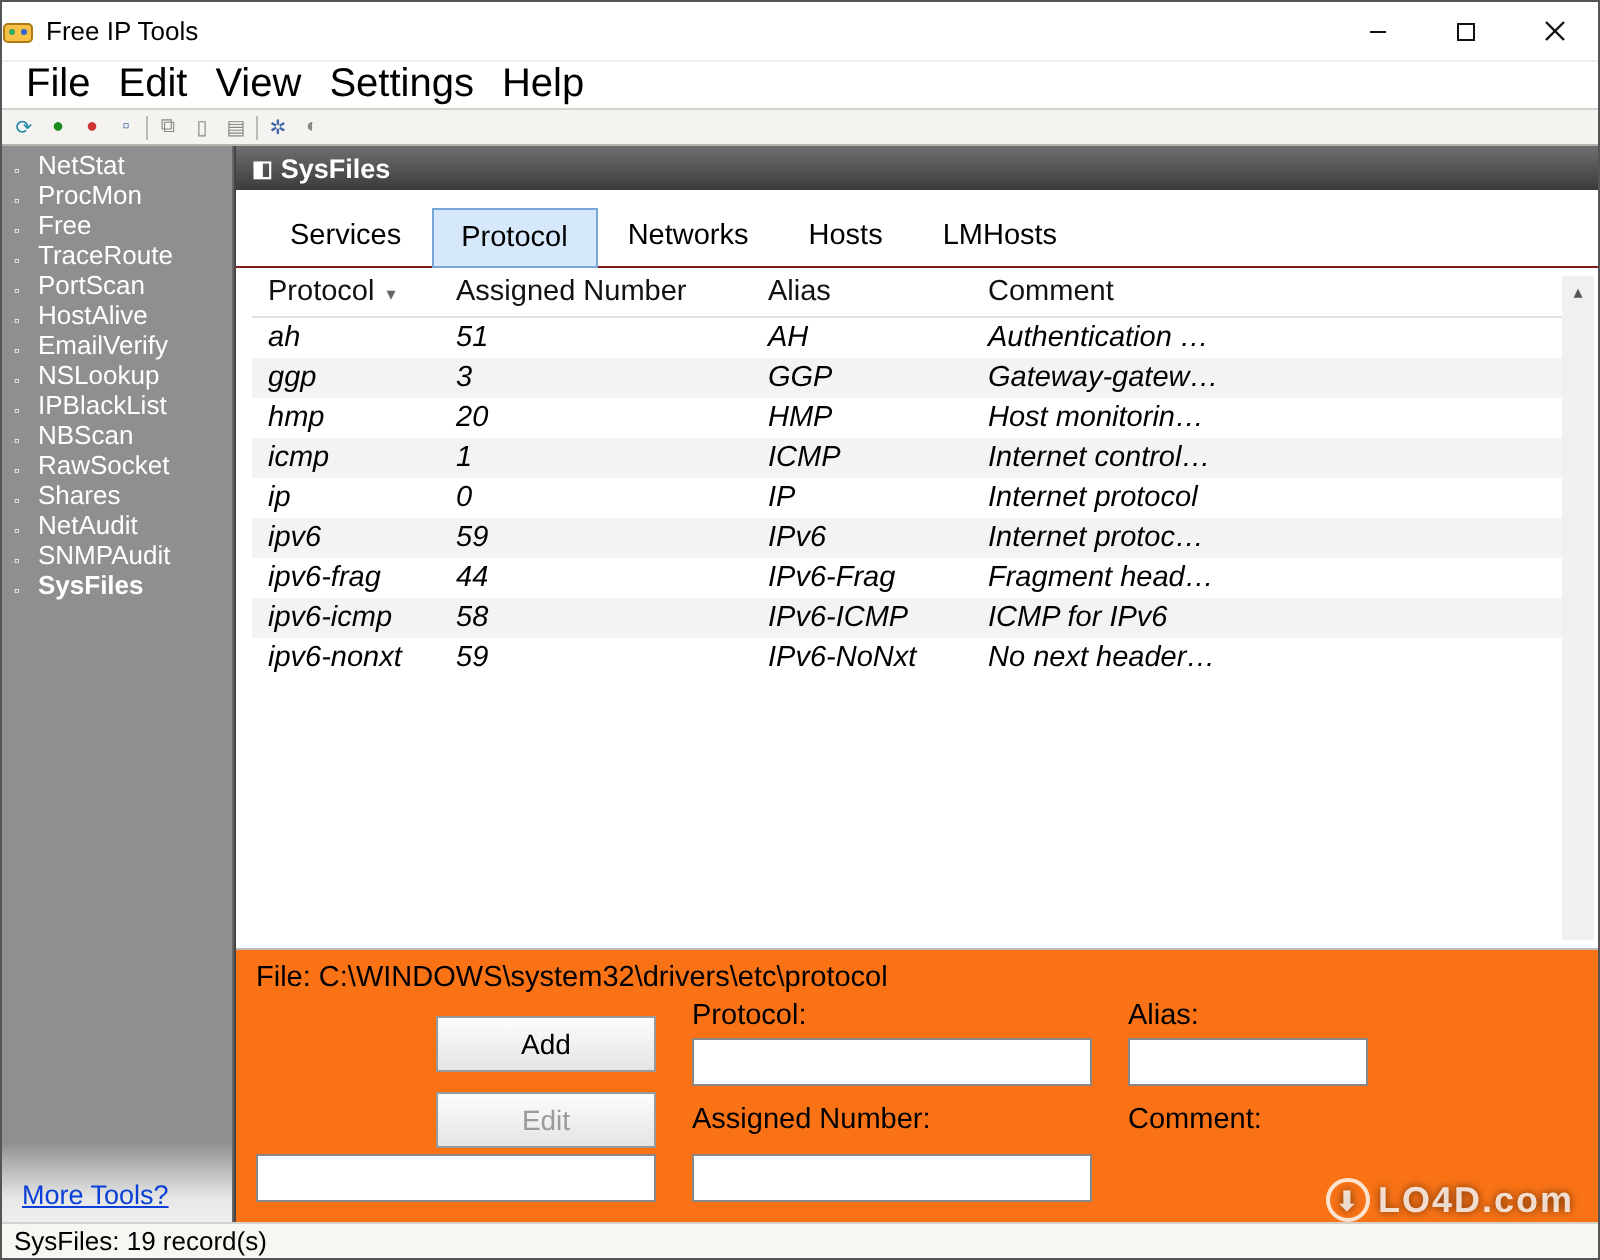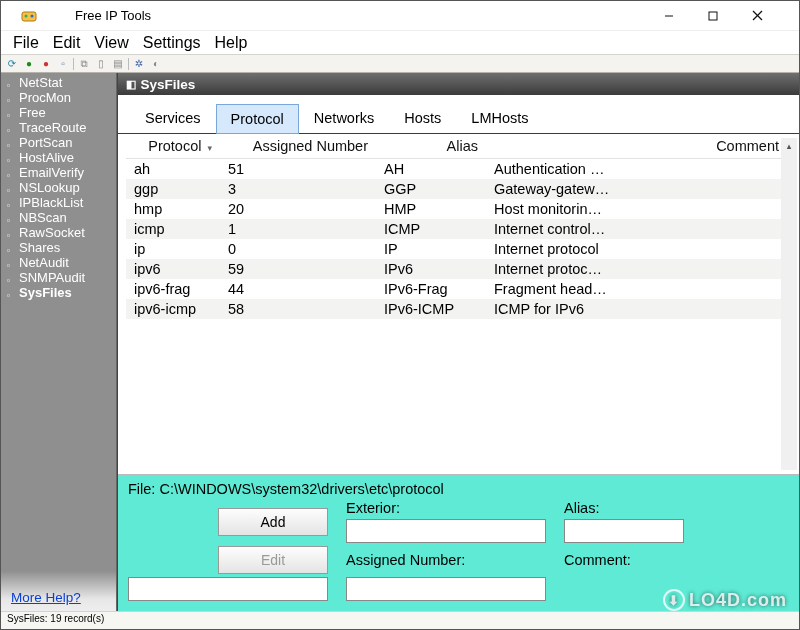--- a/index.html
+++ b/index.html
@@ -11,35 +11,34 @@
     width: 800px;
     height: 630px;
     overflow: hidden;
     border: 1px solid #555;
     position: relative;
   }
   .titlebar {
     height: 30px;
     display: flex;
     align-items: center;
-    padding: 0 20px;
+    padding: 0 0;
     background: #fff;
     border-bottom: 1px solid #eee;
-    gap: 32px;
   }
   .titlebar .appicon { width: 16px; height: 16px; margin-right: 6px; }
   .titlebar .title { flex: 1; font-size: 13px; }
   .winbtns { display: flex; gap: 0; }
   .winbtn {
     width: 44px; height: 28px; display:flex; align-items:center; justify-content:center;
     font-size: 14px; color:#111;
   }
   .menubar {
     height: 24px; display:flex; align-items:center; padding: 1px 6px; gap: 2px;
-    font-size: 16px;
+    font-size: 20px;
     border-bottom: 1px solid #d5d3ce;
     background:#fff;
   }
   .menuitem { padding: 2px 6px; }
   .toolbar {
     height: 18px; display:flex; align-items:center; padding: 1px 4px; gap: 3px;
     background:#f4f3ef;
     border-bottom: 1px solid #b5b3ac;
   }
   .tbtn { width:14px; height:14px; display:flex; align-items:center; justify-content:center; font-size:10px; }
@@ -85,54 +84,54 @@
   }
   .tab {
     padding: 6px 14px; border:1px solid transparent; border-bottom:none;
   }
   .tab.active {
     border:1px solid #7aa7d9; background:#d6e8fb; color:#000;
     position:relative; top:1px;
   }
   .tablewrap { flex:1; overflow:auto; position:relative; }
   table { width: calc(100% - 20px); border-collapse:collapse; font-size:14.5px; margin:0 8px; }
-  th { text-align:right; font-weight:normal; padding:4px 8px; color:#111; border-bottom:1px solid #e2e2e2;}
-  td { padding:2px 8px; white-space:nowrap; overflow:hidden; text-overflow:clip;}
+  th { text-align:left; font-weight:normal; padding:4px 8px; color:#111; border-bottom:1px solid #e2e2e2;}
+  td { padding:2px 8px; white-space:nowrap; overflow:hidden; text-overflow:clip;font-style:italic;}
   tbody tr:nth-child(even) { background:#f3f3f1; }
   .sort-ind { font-size:9px; color:#666; margin-left:6px;}
   .scrollbar {
     position:absolute; right:2px; top:4px; width:16px; bottom:4px;
     background:#f0f0f0;
   }
   .scrollbar .arrow { height:16px; display:flex; align-items:center; justify-content:center; font-size:9px; color:#555;}
   .editpane {
     border-top:1px solid #bbb;
     padding: 6px 10px 10px 10px;
     display:grid;
     grid-template-columns: 200px 200px 120px;
     grid-template-rows: auto auto auto auto auto;
     column-gap: 18px;
     row-gap: 3px;
     font-size:14.5px;
-    background:#5eead4;
+    background:#f97316;
     align-items:center;
   }
   .editpane .fileline { grid-column: 1 / span 3; }
   .editpane label { display:block; }
   .editpane input[type=text] {
     width: 100%; height:24px; border:1px solid #888; padding:2px 4px; font-size:13px;
   }
   .btn {
     height:28px; width:110px; border:1px solid #999;
     background: linear-gradient(#fdfdfd,#e4e4e4);
     font-size:14px; margin-left:auto;
   }
   .btn.disabled { color:#9a9a9a; }
   .statusbar {
-    height:18px; font-size:10px; padding:1px 6px; border-top:1px solid #d4d2cd; background:#f6f6f3;
+    height:18px; font-size:13px; padding:1px 6px; border-top:1px solid #d4d2cd; background:#f6f6f3;
   }
   .watermark {
     position:absolute; right:12px; bottom:18px;
     font-size:18px; font-weight:bold; color:rgba(255,255,255,0.8);
     text-shadow:0 0 4px rgba(0,0,0,0.6);
     letter-spacing:1px;
     pointer-events:none;
     display:flex; align-items:center; gap:4px;
   }
   .wm-icon {
@@ -252,21 +251,21 @@
         <div class="sbitem">
           <span class="sbicon" style="font-size: 8px;">▫</span>
           <span>SNMPAudit</span>
         </div>
         <div class="sbitem active">
           <span class="sbicon" style="font-size: 8px;">▫</span>
           <span>SysFiles</span>
         </div>
       </div>
     <div class="sidebar-bg-fade"></div>
-    <a class="morelink">More Help?</a>
+    <a class="morelink">More Tools?</a>
   </div>
 
   <div class="main">
     <div class="panelhdr">
       <span class="gear">◧</span>
       <span>SysFiles</span>
     </div>
 
     <div class="tabstrip" id="tabstrip">
         <div class="tab">Services</div>
@@ -328,31 +327,37 @@
               <td>44</td>
               <td>IPv6-Frag</td>
               <td>Fragment head…</td>
             </tr>
             <tr>
               <td>ipv6-icmp</td>
               <td>58</td>
               <td>IPv6-ICMP</td>
               <td>ICMP for IPv6</td>
             </tr>
+            <tr>
+              <td>ipv6-nonxt</td>
+              <td>59</td>
+              <td>IPv6-NoNxt</td>
+              <td>No next header…</td>
+            </tr>
           </tbody>
       </table>
       <div class="scrollbar">
         <div class="arrow">▴</div>
       </div>
     </div>
 
     <div class="editpane">
       <div class="fileline">File: C:\WINDOWS\system32\drivers\etc\protocol</div>
 
-      <label>Exterior:</label>
+      <label>Protocol:</label>
       <label>Alias:</label>
       <button class="btn" style="grid-row: 2 / span 2;">Add</button>
 
       <input type="text" style="">
       <input type="text" style="">
 
       <label>Assigned Number:</label>
       <label>Comment:</label>
       <button class="btn disabled" style="grid-row: 4;">Edit</button>
 

